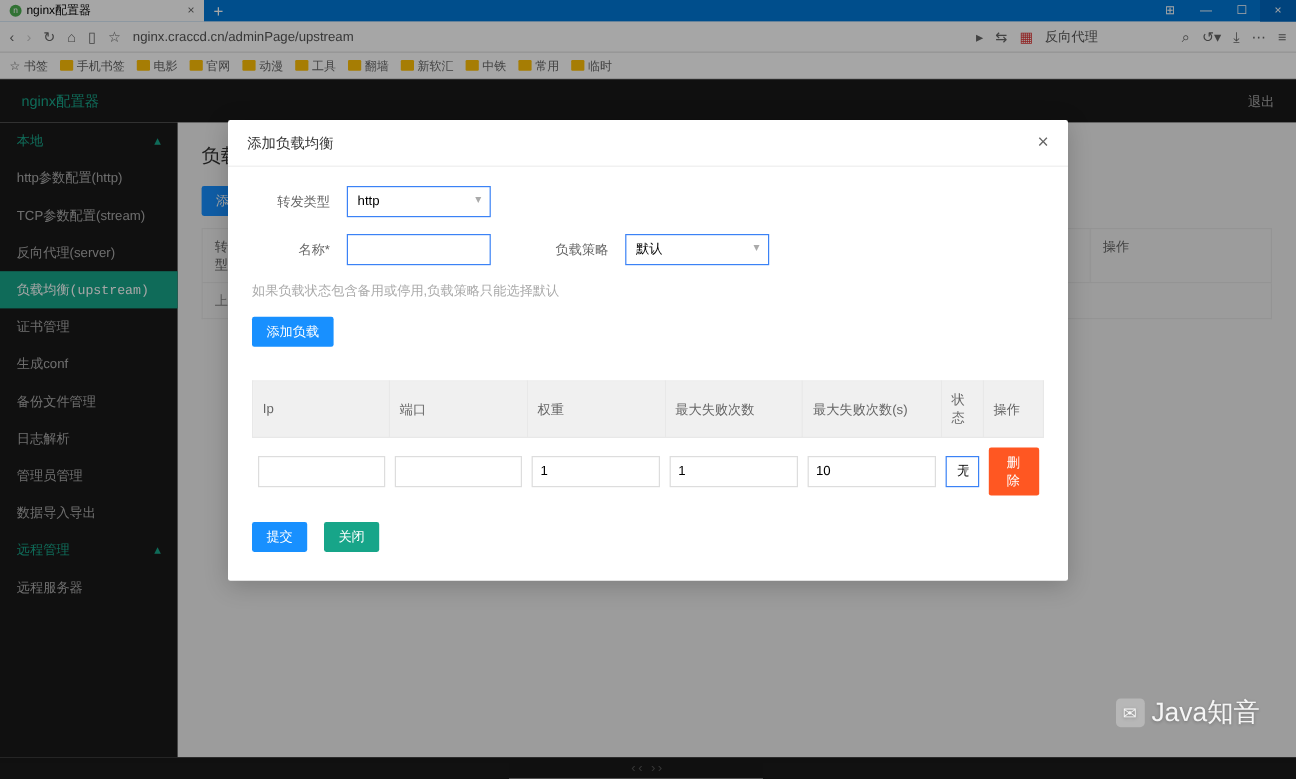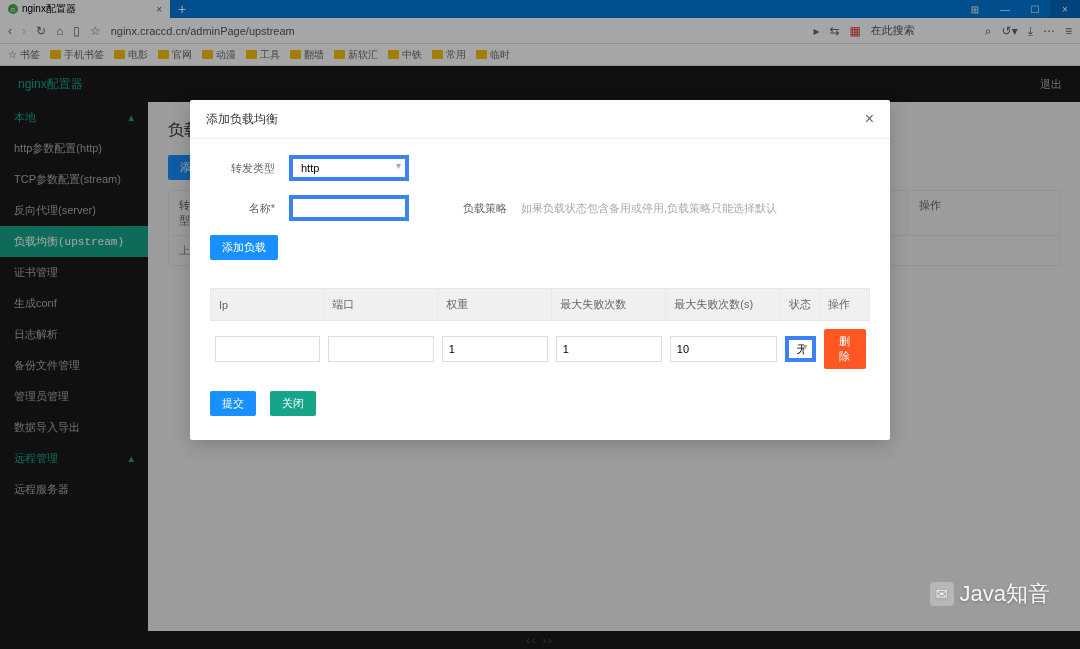--- a/index.html
+++ b/index.html
@@ -54,21 +54,21 @@
     
     .overlay { position: absolute; inset: 0; background: rgba(0,0,0,.35); display: flex; align-items: flex-start; justify-content: center; padding-top: 100px; }
     .modal { width: 700px; background: #fff; border-radius: 2px; box-shadow: 0 4px 20px rgba(0,0,0,.2); }
     .modal-head { display: flex; justify-content: space-between; align-items: center; padding: 10px 16px; border-bottom: 1px solid #eee; }
     .modal-title { font-size: 12px; color: #333; }
     .modal-close { font-size: 16px; color: #666; cursor: pointer; background:none; border:none; }
     .modal-body { padding: 16px 20px 24px; }
     
     .form-row { display: flex; align-items: center; gap: 14px; margin-bottom: 14px; flex-wrap: wrap; }
     .flabel { width: 65px; text-align: right; font-size: 11px; color: #666; }
-    .fselect, .finput { height: 26px; border: 4px solid #3b82f6; padding: 0 8px; font-size: 11px; background: #fff; }
+    .fselect, .finput { height: 26px; border: 1px solid #3b82f6; padding: 0 8px; font-size: 11px; background: #fff; }
     .fselect { width: 120px; appearance: none; position: relative; }
     .sel-wrap { position: relative; display: inline-block; }
     .sel-wrap::after { content: "▾"; position: absolute; right: 8px; top: 5px; font-size: 10px; color: #aaa; pointer-events: none; }
     .finput { width: 120px; }
     .hint { font-size: 11px; color: #aaa; }
     
     .inner-table { width: 100%; border-collapse: collapse; font-size: 11px; margin-bottom: 14px; }
     .inner-table th { background: #f0f0f0; font-weight: normal; color: #666; text-align: left; padding: 8px; border: 1px solid #e8e8e8; }
     .inner-table td { padding: 8px 4px; }
     .cell-input { width: 100%; height: 26px; border: 1px solid #ddd; padding: 0 6px; font-size: 11px; }
@@ -106,21 +106,21 @@
     <span class="addr-icon">↻</span>
     <span class="addr-icon">⌂</span>
     <span class="addr-icon">▯</span>
   </div>
   <span class="addr-icon">☆</span>
   <div class="url-box">nginx.craccd.cn/adminPage/upstream</div>
   <div class="addr-right">
     <span class="addr-icon">▸</span>
     <span class="addr-icon">⇆</span>
     <span class="addr-icon" style="color:#d33">▦</span>
-    <span class="searchlabel">在此搜索</span>
+    <span class="searchlabel">反向代理</span>
     <span class="addr-icon" style="margin-left:60px">⌕</span>
     <span class="addr-icon">↺▾</span>
     <span class="addr-icon">⤓</span>
     <span class="addr-icon">⋯</span>
     <span class="addr-icon">≡</span>
   </div>
 </div>
 
 <div class="bookbar">
   <span class="bm">☆ <span>书签</span></span>
@@ -176,22 +176,22 @@
     <div class="side-group">
         <span>本地</span>
         <span>▴</span>
       </div>
     <div class="side-item">http参数配置(http)</div>
     <div class="side-item">TCP参数配置(stream)</div>
     <div class="side-item">反向代理(server)</div>
     <div class="side-item active">负载均衡(upstream)</div>
     <div class="side-item">证书管理</div>
     <div class="side-item">生成conf</div>
+    <div class="side-item">备份文件管理</div>
     <div class="side-item">日志解析</div>
-    <div class="side-item">备份文件管理</div>
     <div class="side-item">管理员管理</div>
     <div class="side-item">数据导入导出</div>
     <div class="side-group">
         <span>远程管理</span>
         <span>▴</span>
       </div>
     <div class="side-item">远程服务器</div>
   </div>
 
   <div class="content">
@@ -225,20 +225,21 @@
     </div>
     <div class="modal-body">
       <div class="form-row">
         <label class="flabel">转发类型</label>
         <span class="sel-wrap"><select class="fselect"><option>http</option></select></span>
       </div>
       <div class="form-row">
         <label class="flabel">名称*</label>
         <input class="finput" style="">
         <label class="flabel" style="width:auto;margin-left:40px">负载策略</label>
+        <span class="sel-wrap"><select class="fselect"><option>默认</option></select></span>
         <span class="hint">如果负载状态包含备用或停用,负载策略只能选择默认</span>
       </div>
       <button class="btn btn-blue" style="margin-bottom:28px">添加负载</button>
       
       <table class="inner-table">
         <thead>
             <tr>
           <th>Ip</th>
           <th>端口</th>
           <th>权重</th>

